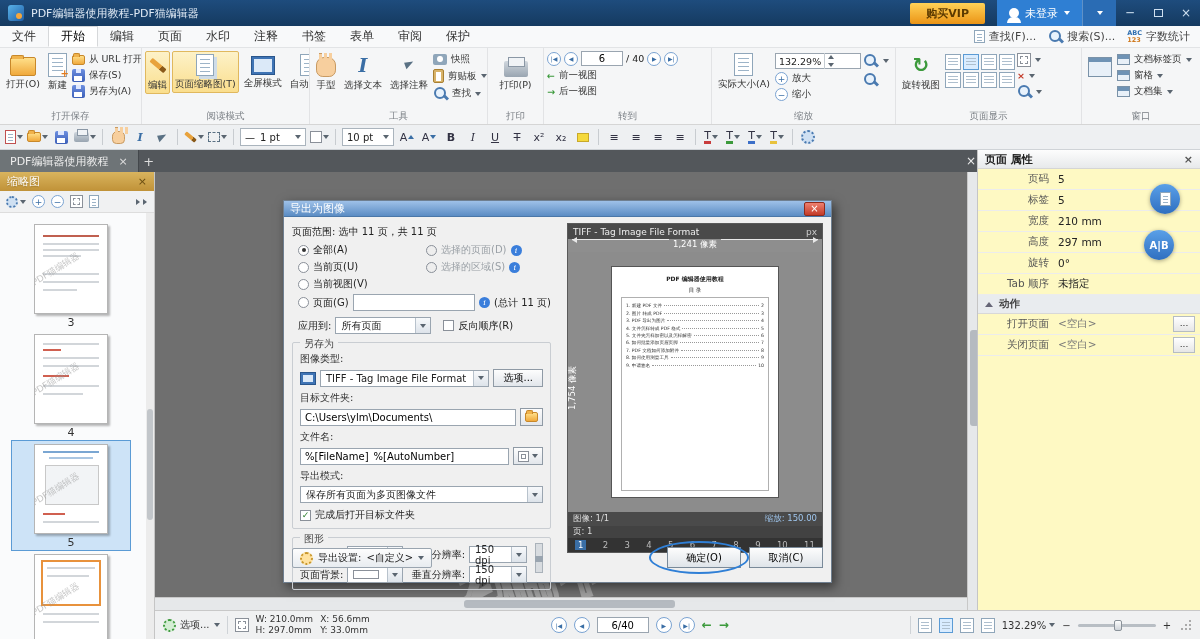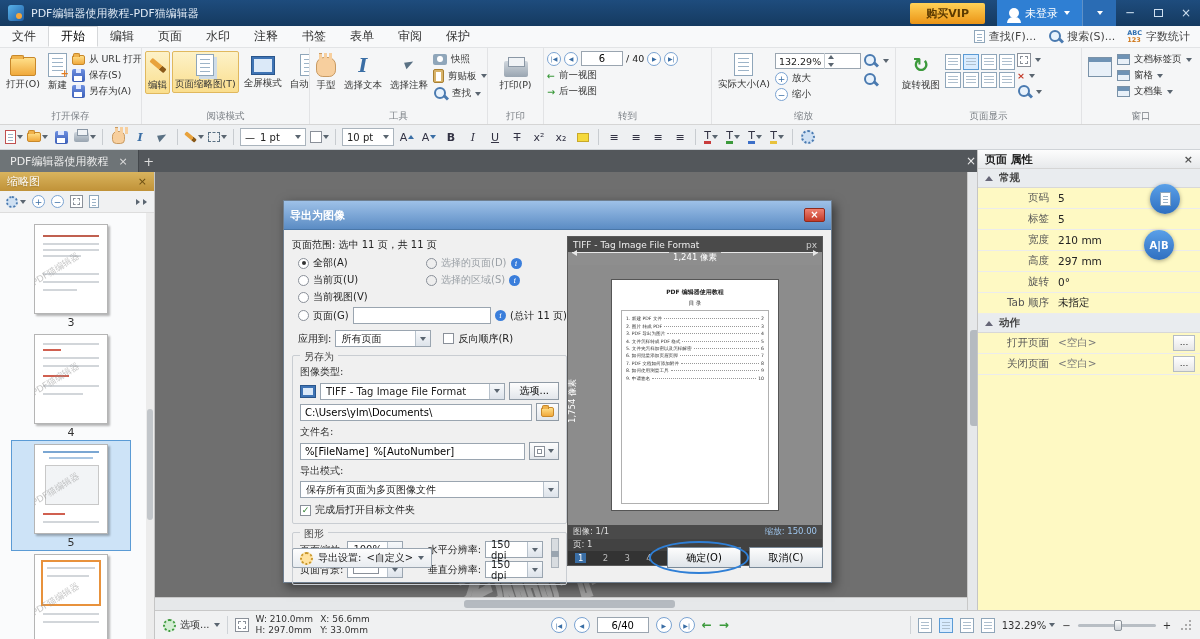--- a/index.html
+++ b/index.html
@@ -116,23 +116,23 @@
 .sb-scroll .th{position:absolute;left:1px;right:1px;top:46%;height:26%;background:#c2c6ca;border-radius:3px}
 
 .canvas{position:absolute;top:22px;left:155px;width:812px;bottom:29px;background:#6f6f6f;overflow:hidden}
 .vscroll{position:absolute;top:22px;bottom:29px;left:967px;width:14px;background:#e6e8ea;border-left:1px solid #c8c8c8}
 .vscroll .th{position:absolute;left:2px;right:2px;top:36%;height:22%;background:#b5bac0;border-radius:3px}
 .hscroll{position:absolute;left:155px;width:812px;bottom:29px;height:13px;background:#e6e8ea;border-top:1px solid #c8c8c8;z-index:5}
 .hscroll .th{position:absolute;top:2px;bottom:2px;left:38%;width:26%;background:#b5bac0;border-radius:3px}
 .cv-wm{position:absolute;left:300px;top:310px;font-size:95px;font-weight:bold;transform:rotate(-18deg);color:transparent;-webkit-text-stroke:2px rgba(205,205,205,.5);white-space:nowrap;pointer-events:none}
 
 .dlg{position:absolute;left:128px;top:28px;width:549px;height:383px;background:#f0f0f0;border:1px solid #6f7f90;box-shadow:3px 4px 10px rgba(0,0,0,.5);z-index:10}
-.dlg-title{height:29px;background:linear-gradient(#9ec1e8,#5b8cc4);display:flex;align-items:center;padding:0 6px;color:#fff;font-weight:bold;font-size:11px;border-bottom:1px solid #4a77a8}
+.dlg-title{height:16px;background:linear-gradient(#9ec1e8,#5b8cc4);display:flex;align-items:center;padding:0 6px;color:#fff;font-weight:normal;font-size:11px;border-bottom:1px solid #4a77a8}
 .dlg-close{margin-left:auto;width:21px;height:14px;background:linear-gradient(#ee8070,#c33a28);border:1px solid #8f2a1c;border-radius:2px;color:#fff;font-size:10px;line-height:12px;text-align:center;cursor:pointer}
-.dlg-body{display:flex;padding:6px 8px 0;gap:0;height:334px}
+.dlg-body{display:flex;padding:6px 8px 0;gap:16px;height:334px}
 .dleft{flex:1;display:flex;flex-direction:column;font-size:10px}
 .drange{margin:2px 0 4px;color:#222}
 .radgrid{display:grid;grid-template-columns:128px 1fr;row-gap:3px;margin-left:6px}
 .rad{display:flex;align-items:center;gap:4px;cursor:pointer}
 .rb{width:11px;height:11px;border-radius:50%;border:1px solid #8a9099;background:#fff;position:relative;flex:0 0 auto}
 .rb.on::after{content:"";position:absolute;inset:2.5px;border-radius:50%;background:#333}
 .dis{color:#9aa0a6}
 .infoi{width:11px;height:11px;border-radius:50%;background:#3a7edb;color:#fff;font-size:8px;font-style:italic;display:inline-flex;align-items:center;justify-content:center;font-family:"DejaVu Serif",serif;flex:0 0 auto}
 .dinput{height:17px;border:1px solid #9aa5b0;background:#fff;font-size:10px;padding:0 4px;font-family:inherit;min-width:0}
 .dcombo{height:17px;border:1px solid #9aa5b0;background:#fff;display:flex;align-items:center;padding-left:5px;font-size:10px;gap:4px;cursor:pointer;min-width:0}
@@ -719,20 +719,21 @@
             <div class="frow">
               <span class="ic ic-screen" style="width:16px;height:13px"></span>
               <span class="dcombo" style="flex:1">
                   <span>TIFF - Tag Image File Format</span>
                   <span class="cbx">
                     <i class="caret"></i>
                   </span>
                 </span>
               <button class="dbtn">选项...</button>
             </div>
+            <div class="flbl">目标文件夹:</div>
             <div class="frow">
               <input class="dinput" style="flex: 1 1 0%;" value="C:\Users\ylm\Documents\">
               <span class="dbtn" style="display:inline-flex;align-items:center;padding:0 4px">
                   <span class="ic ic-folder" style="width:13px;height:10px"></span>
                 </span>
             </div>
             <div class="flbl">文件名:</div>
             <div class="frow">
               <input class="dinput" style="flex: 1 1 0%;" value="%[FileName]_%[AutoNumber]">
               <span class="dbtn" style="display:inline-flex;align-items:center;gap:3px;padding:0 4px">
@@ -913,24 +914,20 @@
     </div>
   <div class="hscroll">
       <span class="th"></span>
     </div>
 
   <div class="rpanel">
     <div class="rp-head">
       <span>页面 属性</span>
       <span class="x">×</span>
     </div>
-    <div class="rp-sec">
-        <span class="tri"></span>
-        <span>常规</span>
-      </div>
     <div class="rp-row">
         <span class="rp-l">页码</span>
         <span class="rp-v">5</span>
       </div>
     <div class="rp-row">
         <span class="rp-l">标签</span>
         <span class="rp-v">5</span>
       </div>
     <div class="rp-row">
         <span class="rp-l">宽度</span>

